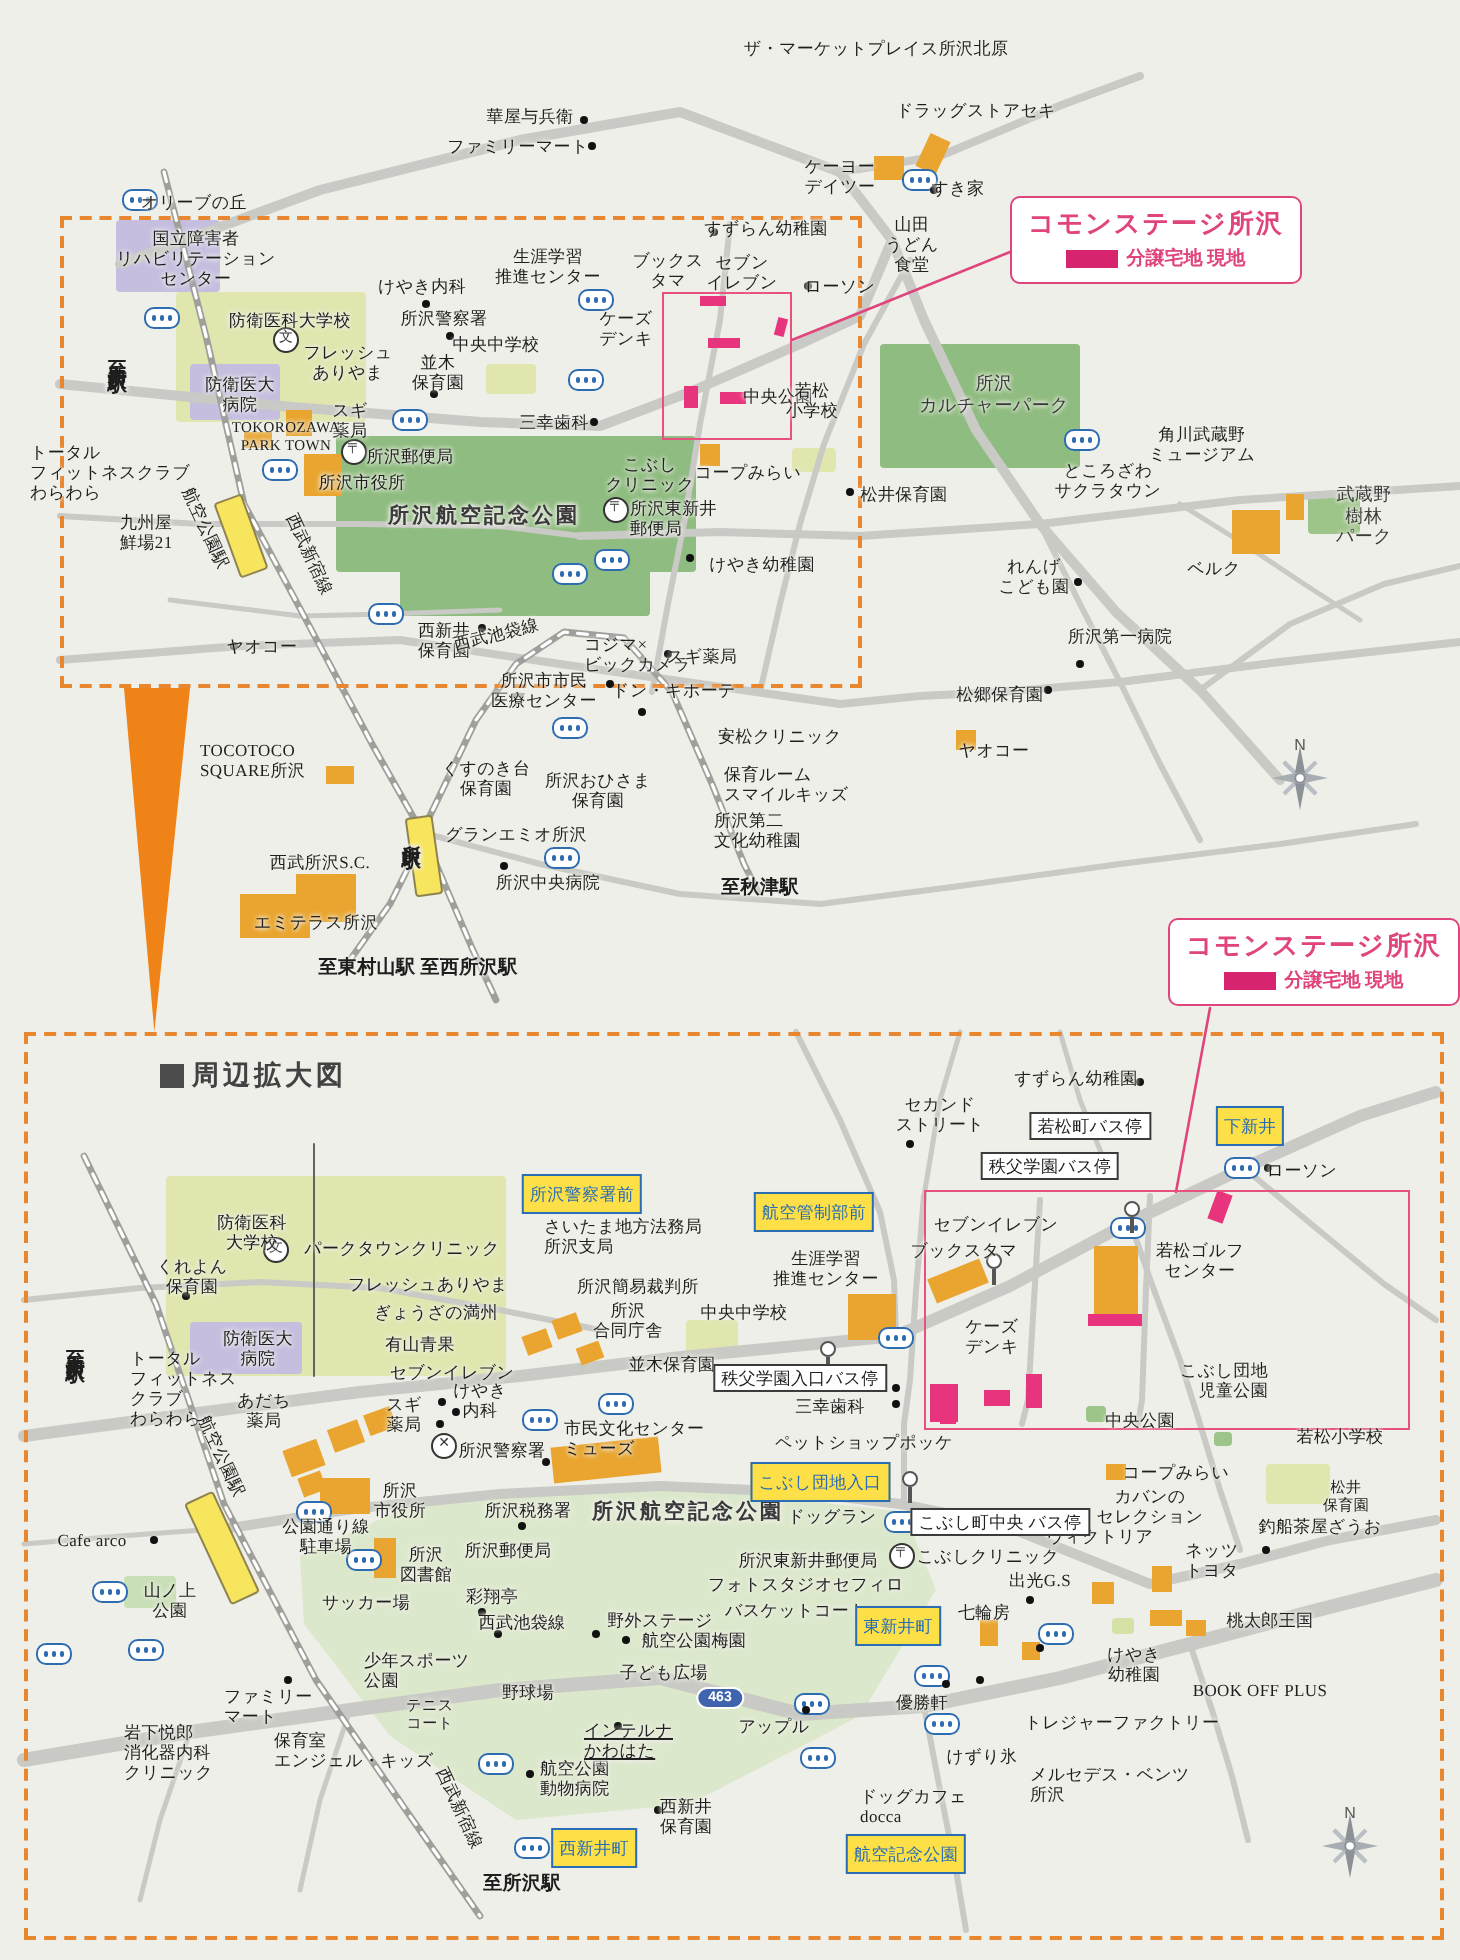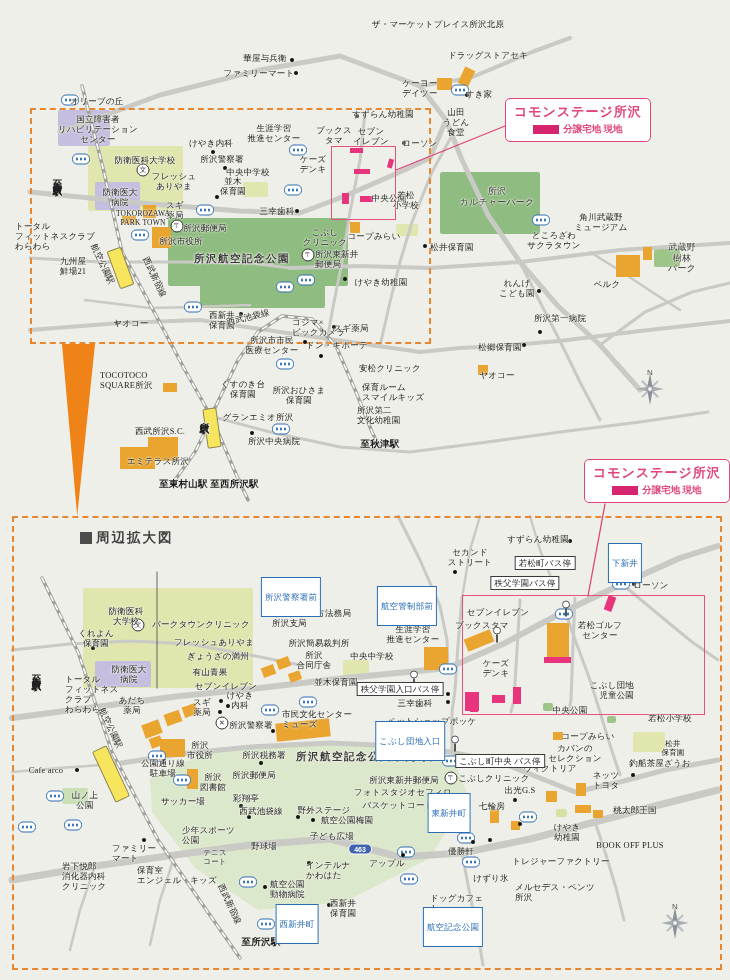--- a/index.html
+++ b/index.html
@@ -12,21 +12,21 @@
   .bld{position:absolute;background:#e9a52f;z-index:3;}
   .station{position:absolute;background:#f7e55e;border:1px solid #8f8450;z-index:4;border-radius:2px;}
   .parcel{position:absolute;background:#e8337d;z-index:4;}
   .site-rect{position:absolute;border:1.5px solid #e8517f;z-index:5;}
   .frame{position:absolute;border:2px dashed #e8872f;z-index:6;pointer-events:none;}
   .lbl{position:absolute;font-size:8.5px;line-height:1.18;color:#1e1e1e;white-space:pre-line;
        text-align:center;transform:translate(-50%,-50%);z-index:8;letter-spacing:.2px;
        text-shadow:0 0 2px #efefe9,0 0 2px #efefe9,0 0 3px #efefe9;}
   .lbl.left,.lbl.left-bracket{transform:translate(0,-50%);text-align:left;}
   .lbl.left-bracket{border-left:1.4px solid #555;padding-left:5px;}
-  .lbl.bluebox{background:#ffffff;border:1px solid #2a6db5;color:#2a6db5;padding:14px 3px;
+  .lbl.bluebox{background:#fde047;border:1px solid #2a6db5;color:#2a6db5;padding:4px 3px;
        white-space:nowrap;text-shadow:none;z-index:9;text-align:center;}
   .lbl.whitebox{background:#fff;border:1px solid #3a3a3a;padding:1px 3px;white-space:nowrap;
        text-shadow:none;z-index:9;}
   .lbl.bold{font-weight:bold;font-size:9.5px;}
   .lbl.v{writing-mode:vertical-rl;letter-spacing:2px;}
   .lbl.park{font-size:10.5px;color:#3a3a3a;letter-spacing:1.5px;font-weight:600;}
   .lbl.park-s{font-size:9px;color:#3a3a3a;}
   .lbl.small{font-size:7.5px;}
   .dot{position:absolute;width:4px;height:4px;background:#111;border-radius:50%;
        transform:translate(-50%,-50%);z-index:7;}
@@ -251,21 +251,21 @@
 イレブン</div>
     <div class="lbl" style="left: 383px; top: 114px;">すずらん幼稚園</div>
     <div class="lbl" style="left: 420px; top: 143px;">ローソン</div>
     <div class="lbl" style="left: 313px; top: 164px;">ケーズ
 デンキ</div>
     <div class="lbl" style="left: 120px; top: 197px;">防衛医大
 病院</div>
     <div class="lbl" style="left: 174px; top: 181px;">フレッシュ
 ありやま</div>
     <div class="lbl" style="left: 248px; top: 172px;">中央中学校</div>
-    <div class="lbl" style="left: 233px; top: 186px;">並木
+    <div class="lbl" style="left: 219px; top: 186px;">並木
 保育園</div>
     <div class="lbl" style="left: 175px; top: 210px;">スギ
 薬局</div>
     <div class="lbl" style="left: 277px; top: 211px;">三幸歯科</div>
     <div class="lbl" style="left: 389px; top: 198px;">中央公園</div>
     <div class="lbl" style="left: 406px; top: 200px;">若松
 小学校</div>
     <div class="lbl small" style="left: 110px; top: 219px; margin-left: 33px;">TOKOROZAWA
 PARK TOWN</div>
     <div class="lbl" style="left: 205px; top: 228px;">所沢郵便局</div>
@@ -583,41 +583,41 @@
     <div class="lbl whitebox" style="left: 400px; top: 689px;">秩父学園入口バス停</div>
     <div class="lbl" style="left: 415px; top: 703px;">三幸歯科</div>
     <div class="lbl" style="left: 400px; top: 721px; margin-left: 32px;">ペットショップポッケ</div>
     <div class="lbl bluebox" style="left: 410px; top: 741px;">こぶし団地入口</div>
     <div class="lbl" style="left: 416px; top: 758px;">ドッグラン</div>
     <div class="lbl" style="left: 404px; top: 780px;">所沢東新井郵便局</div>
     <div class="lbl" style="left: 403px; top: 792px;">フォトスタジオセフィロ</div>
     <div class="lbl" style="left: 398px; top: 805px;">バスケットコート</div>
     <div class="lbl" style="left: 246px; top: 798px;">彩翔亭</div>
     <div class="lbl" style="left: 261px; top: 811px;">西武池袋線</div>
-    <div class="lbl" style="left: 324px; top: 810px;">野外ステージ</div>
+    <div class="lbl" style="left: 310px; top: 810px; padding-left: 40px;">野外ステージ</div>
     <div class="lbl" style="left: 347px; top: 820px;">航空公園梅園</div>
     <div class="lbl" style="left: 332px; top: 836px;">子ども広場</div>
     <div class="lbl" style="left: 461px; top: 851px;">優勝軒</div>
     <div class="lbl" style="left: 387px; top: 863px;">アップル</div>
     <div class="lbl" style="left: 491px; top: 878px;">けずり氷</div>
     <div class="lbl" style="left: 561px; top: 861px;">トレジャーファクトリー</div>
     <div class="lbl left" style="left: 515px; top: 892px;">メルセデス・ベンツ
 所沢</div>
     <div class="lbl left" style="left: 430px; top: 903px;">ドッグカフェ
 docca</div>
     <div class="lbl bluebox" style="left: 453px; top: 927px;">航空記念公園</div>
     <div class="lbl" style="left: 567px; top: 832px;">けやき
 幼稚園</div>
     <div class="lbl" style="left: 630px; top: 845px;">BOOK OFF PLUS</div>
     <div class="lbl bluebox" style="left: 297px; top: 924px;">西新井町</div>
     <div class="lbl bold" style="left: 261px; top: 943px;">至所沢駅</div>
     <div class="lbl" style="left: 230px; top: 904px; transform: translate(-50%, -50%) rotate(65deg);">西武新宿線</div>
     <div class="lbl left" style="left: 270px; top: 889px;">航空公園
 動物病院</div>
-    <div class="lbl left" style="left: 306px; top: 870px;">インテルナ
+    <div class="lbl left" style="left: 292px; top: 870px; text-decoration: underline;">インテルナ
 かわはた</div>
     <div class="lbl left" style="left: 330px; top: 908px;">西新井
 保育園</div>
     <div class="lbl left" style="left: 62px; top: 876px;">岩下悦郎
 消化器内科
 クリニック</div>
     <div class="lbl left" style="left: 112px; top: 853px;">ファミリー
 マート</div>
     <div class="lbl left" style="left: 137px; top: 875px;">保育室
 エンジェル・キッズ</div>

